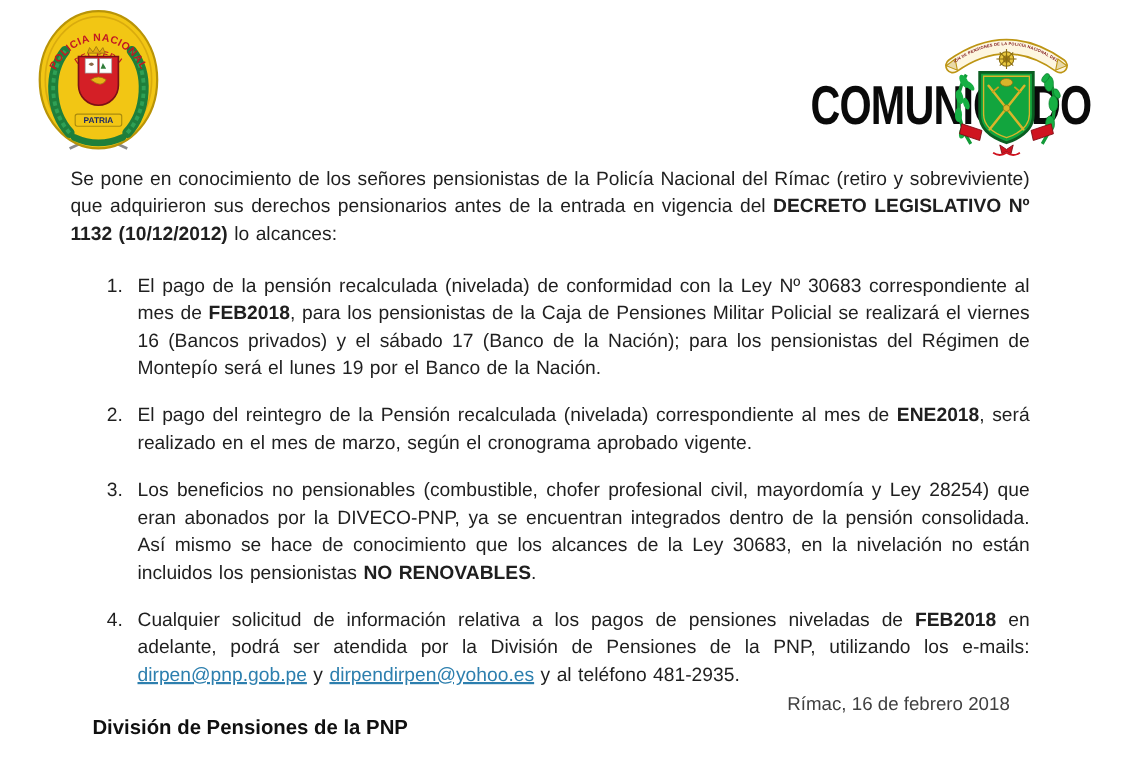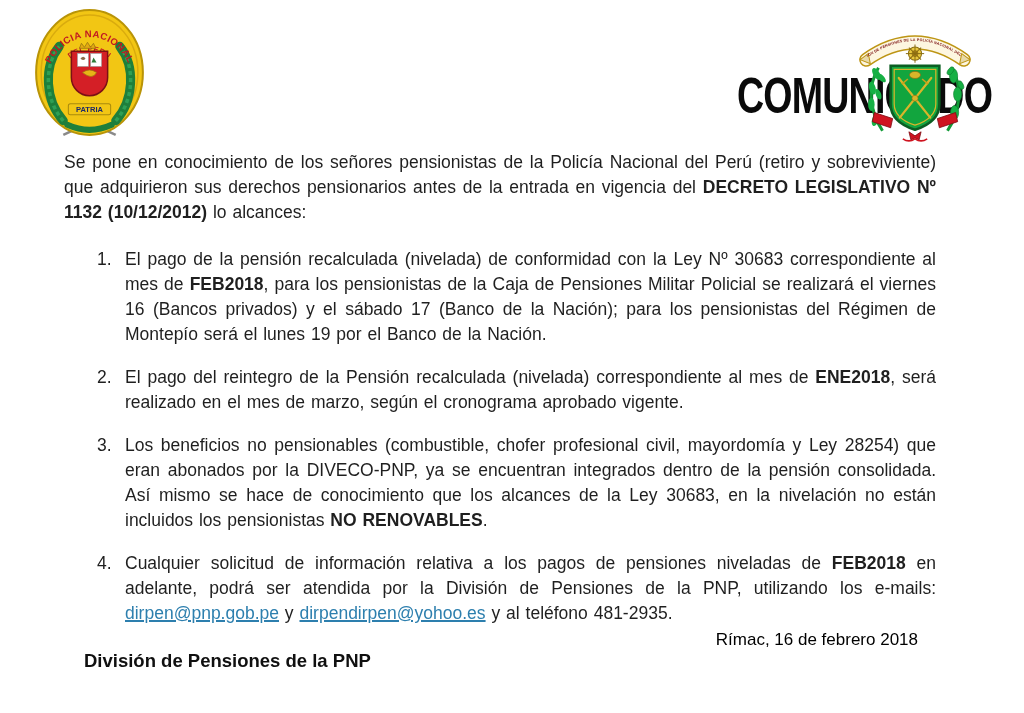--- a/index.html
+++ b/index.html
@@ -50,21 +50,21 @@
   .num{position:absolute;left:33px;top:0;}
   b{font-weight:bold;}
   .email-link{
     color:var(--link,#2d7fae);
     text-decoration-thickness:1.5px;
   }
 
   
   .date-line{
     position:absolute;top:630px;left:0;width:918px;
-    text-align:right;font-size:17px;color:#000000;
+    text-align:right;font-size:17px;color:#404040;
   }
   .signature{
     position:absolute;top:650px;left:84px;
     font-size:18.5px;font-weight:bold;color:#101010;
   }
 </style>
 </head>
 <body style="--link: #2d7fae;">
 
 <div class="page">
@@ -176,21 +176,21 @@
       <g fill="#cf1420" stroke="#7e0c14" stroke-width="0.8">
         <polygon points="22,98 40,104 38,113 20,107"></polygon>
         <polygon points="102,98 84,104 86,113 104,107"></polygon>
         <path d="M56,117 l6,4 6,-4 -2,8 -4,-2 -4,2 z"></path>
       </g>
       <path d="M50,124 q6,4 12,0 q6,4 12,0" fill="none" stroke="#cf1420" stroke-width="1.6"></path>
     </svg>
   </div>
 
   <div class="doc">
-    <p class="intro"><span>Se pone en conocimiento de los señores pensionistas de la Policía Nacional del Perú (retiro y sobreviviente) que adquirieron sus derechos pensionarios antes de la entrada en vigencia del </span><b>DECRETO LEGISLATIVO Nº 1132 (10/12/2012)</b><span> lo alcances:</span></p>
+    <p class="intro"><span>Se pone en conocimiento de los señores pensionistas de la Policía Nacional del Rímac (retiro y sobreviviente) que adquirieron sus derechos pensionarios antes de la entrada en vigencia del </span><b>DECRETO LEGISLATIVO Nº 1132 (10/12/2012)</b><span> lo alcances:</span></p>
     <ol class="items">
         <li><span class="num">1.</span><span><span>El pago de la pensión recalculada (nivelada) de conformidad con la Ley Nº 30683 correspondiente al mes de </span><b>FEB2018</b><span>, para los pensionistas de la Caja de Pensiones Militar Policial se realizará el viernes 16 (Bancos privados) y el sábado 17 (Banco de la Nación); para los pensionistas del Régimen de Montepío será el lunes 19 por el Banco de la Nación.</span></span></li>
         <li><span class="num">2.</span><span><span>El pago del reintegro de la Pensión recalculada (nivelada) correspondiente al mes de </span><b>ENE2018</b><span>, será realizado en el mes de marzo, según el cronograma aprobado vigente.</span></span></li>
         <li><span class="num">3.</span><span><span>Los beneficios no pensionables (combustible, chofer profesional civil, mayordomía y Ley 28254) que eran abonados por la DIVECO-PNP, ya se encuentran integrados dentro de la pensión consolidada. Así mismo se hace de conocimiento que los alcances de la Ley 30683, en la nivelación no están incluidos los pensionistas </span><b>NO RENOVABLES</b><span>.</span></span></li>
         <li><span class="num">4.</span><span><span>Cualquier solicitud de información relativa a los pagos de pensiones niveladas de </span><b>FEB2018</b><span> en adelante, podrá ser atendida por la División de Pensiones de la PNP, utilizando los e-mails: </span><a href="#" class="email-link">dirpen@pnp.gob.pe</a><span> y </span><a href="#" class="email-link">dirpendirpen@yohoo.es</a><span> y al teléfono 481-2935.</span></span></li>
       </ol>
   </div>
 
   <div class="date-line">Rímac, 16 de febrero 2018</div>
   <div class="signature">División de Pensiones de la PNP</div>

